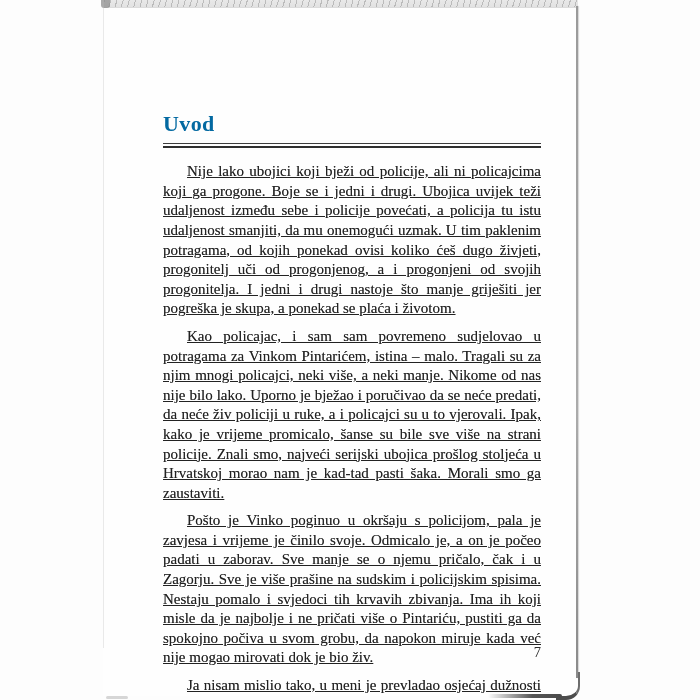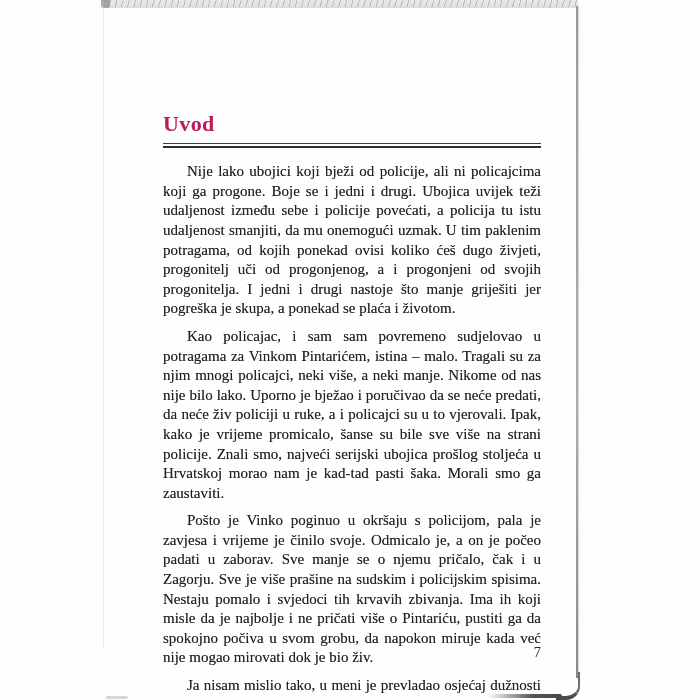--- a/index.html
+++ b/index.html
@@ -108,39 +108,40 @@
     top: 112px;
     width: 378px;
     color: #1e1e1e;
   }
   h1.chapter-title {
     margin: 0;
     font-size: 22px;
     font-weight: bold;
     line-height: 1.1;
     letter-spacing: 0.4px;
-    color: #be185d;
+    color: #0369a1;
   }
   .title-rule {
     margin-top: 7px;
     height: 2px;
     border-top: 1.5px solid #3c3c3c;
     border-bottom: 2.5px solid #2f2f2f;
   }
   .body-text {
     margin-top: 14px;
     font-size: 15px;
     line-height: 19.6px;
     text-align: justify;
     color: #222222;
   }
   .body-text p {
     margin: 0 0 8px 0;
     text-indent: 24px;
     text-shadow: 0 0 0.4px rgba(40,40,40,0.55);
+    text-decoration: underline;
   }
   .page-number {
     position: absolute;
     left: 163px;
     top: 644px;
     width: 378px;
     text-align: right;
     font-size: 14.5px;
     color: #2a2a2a;
   }

